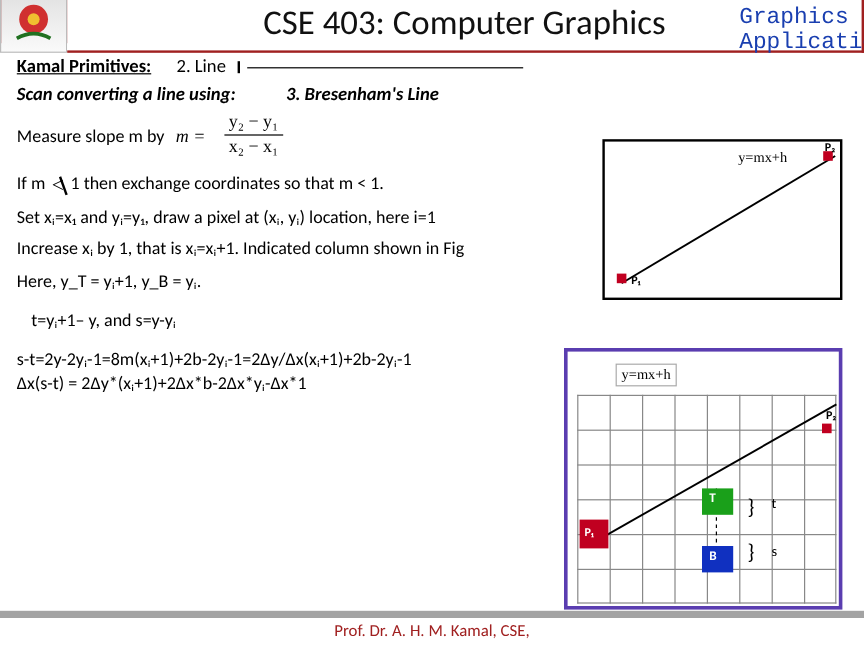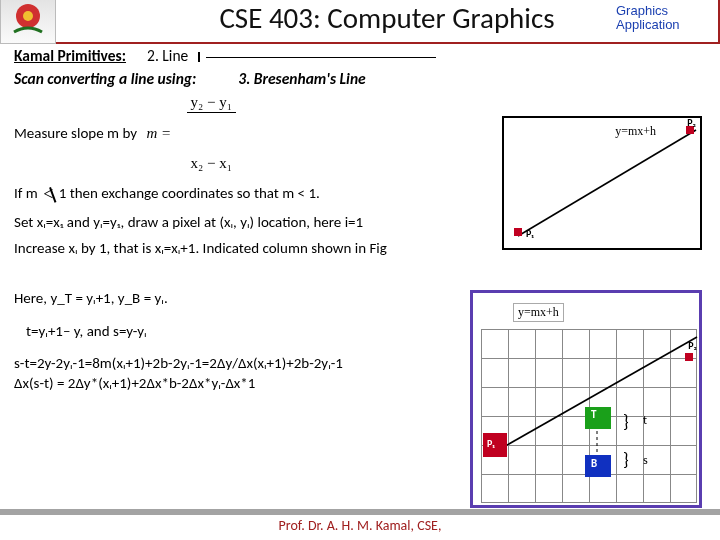--- a/index.html
+++ b/index.html
@@ -38,22 +38,22 @@
     justify-content: center;
     font-size: 29px;
     font-weight: 400;
     color: #111;
   }
   .tag {
     position: absolute;
     right: 0; top: 0;
     width: 110px;
     padding: 4px 6px;
-    font-family: Liberation Sans, sans-serif;
-    font-size: 13px;
+    font-family: Liberation Mono, monospace;
+    font-size: 19px;
     color: #1a3fb0;
     line-height: 1.1;
   }
   .body { padding: 8px 14px; font-size: 15.5px; color: #000; }
   .row1 { margin-top: 2px; }
   .row1 b { font-weight: 400; }
   .section-label { text-decoration: underline; font-weight: 700; }
   .sub { font-style: italic; font-weight: 600; }
   .sep { display:inline-block; width:230px; border-top:1px solid #000; vertical-align: middle; margin-left:6px; }
   .sep-start { display:inline-block; width:2px; height:10px; background:#000; vertical-align:middle; margin-left:6px; }
@@ -63,21 +63,21 @@
     display: inline-block;
     vertical-align: middle;
     text-align: center;
     font-family: "Cambria Math","Times New Roman",serif;
     font-size: 15px;
     margin-left: 6px;
     position: relative;
     top: -2px;
   }
   .frac .num { display:block; border-bottom:1px solid #000; padding: 0 4px; }
-  .frac .den { display:block; padding: 0 4px; margin-top: 40px; }
+  .frac .den { display:block; padding: 0 4px; }
   .mlabel { font-style: italic; font-family:"Cambria Math","Times New Roman",serif; margin: 0 6px; }
   .notless { display:inline-block; position:relative; font-family:"Cambria Math",serif; font-size:18px; vertical-align:middle; margin: 0 2px; }
   .notless::after { content:""; position:absolute; left:2px; top:50%; width:16px; height:1.5px; background:#000; transform: rotate(70deg); }
   .fig1 {
     position: absolute;
     right: 18px; top: 116px;
     width: 200px; height: 134px;
     border: 2px solid #000;
     background: #fff;
   }
@@ -165,21 +165,21 @@
         <span class="den">x₂ − x₁</span>
       </span>
     </p>
     <p>
       <span>If m</span>
       <span class="notless">&lt;</span>
       <span> 1  then exchange coordinates so that m &lt; 1.</span>
     </p>
     <p>Set xᵢ=x₁ and yᵢ=y₁, draw a pixel at (xᵢ, yᵢ) location, here i=1</p>
     <p>Increase xᵢ by 1, that is xᵢ=xᵢ+1. Indicated column shown in Fig</p>
-    <p style="margin-top:30px">Here, y_T = yᵢ+1, y_B = yᵢ.</p>
+    <p style="margin-top:7px">Here, y_T = yᵢ+1, y_B = yᵢ.</p>
     <p style="margin:12px">t=yᵢ+1– y, and s=y-yᵢ</p>
     <p style="margin:0">s-t=2y-2yᵢ-1=8m(xᵢ+1)+2b-2yᵢ-1=2Δy/Δx(xᵢ+1)+2b-2yᵢ-1</p>
     <p style="margin:0">Δx(s-t) = 2Δy*(xᵢ+1)+2Δx*b-2Δx*yᵢ-Δx*1</p>
   </div>
 </div>
 
 <div class="fig1">
   <svg width="200" height="134">
     <line x1="14" y1="118" x2="192" y2="12" stroke="#000" stroke-width="1.6"></line>
   </svg>

